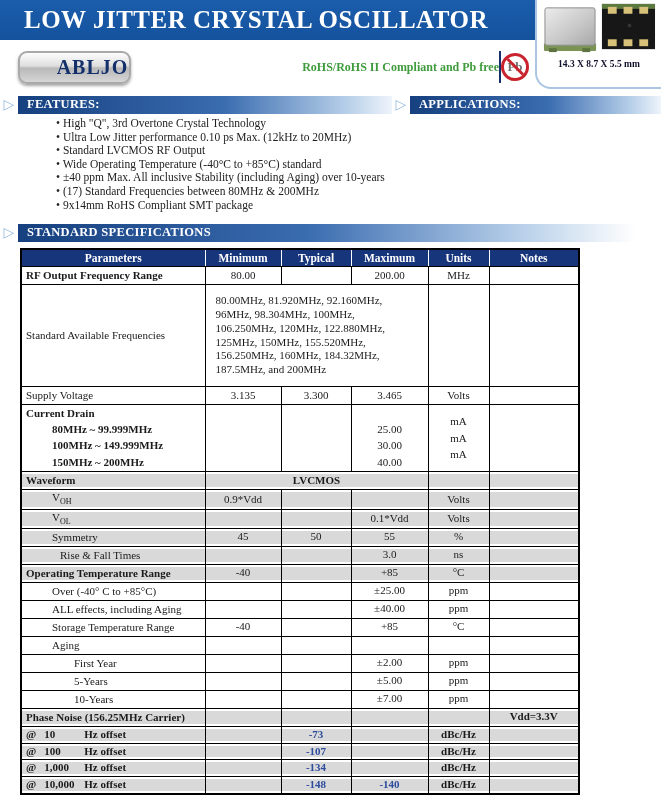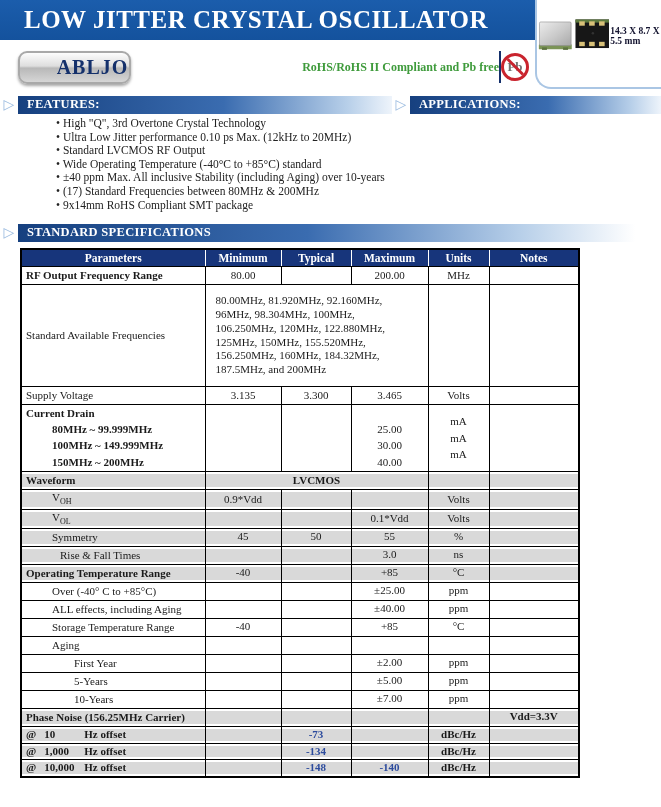--- a/index.html
+++ b/index.html
@@ -19,21 +19,21 @@
     color:#fff; font-weight:bold; font-size:25px; letter-spacing:.5px;
     padding-left:24px; white-space:nowrap;
   }
 
   
   .product-box {
     position:absolute; top:0; right:0; width:126px; height:89px;
     background:#fff; z-index:5;
     border-left:2px solid #aac6e4; border-bottom:2px solid #aac6e4;
     border-bottom-left-radius:16px;
-    display:flex; flex-direction:row; align-items:center; justify-content:flex-end;
+    display:flex; flex-direction:column; align-items:center; justify-content:flex-end;
     padding-bottom:18px;
     margin-left:40px;
   }
   .product-box svg { display:block; }
   .dims { font-size:9.5px; font-weight:bold; color:#12122e; margin-top:2px; }
 
   
   .subheader {
     display:flex; align-items:center; margin-top:8px; height:38px;
     padding-left:18px; padding-right:132px;
@@ -390,20 +390,28 @@
         </tr>
         <tr class="gray">
           <td class="param bold"><span>@</span><span class="freq">10</span><span class="suffix">Hz offset</span></td>
           <td class="center blue"></td>
           <td class="center blue">-73</td>
           <td class="center blue"></td>
           <td class="center bold">dBc/Hz</td>
           <td class="center"></td>
         </tr>
         <tr class="gray">
+          <td class="param bold"><span>@</span><span class="freq">100</span><span class="suffix">Hz offset</span></td>
+          <td class="center blue"></td>
+          <td class="center blue">-107</td>
+          <td class="center blue"></td>
+          <td class="center bold">dBc/Hz</td>
+          <td class="center"></td>
+        </tr>
+        <tr class="gray">
           <td class="param bold"><span>@</span><span class="freq">1,000</span><span class="suffix">Hz offset</span></td>
           <td class="center blue"></td>
           <td class="center blue">-134</td>
           <td class="center blue"></td>
           <td class="center bold">dBc/Hz</td>
           <td class="center"></td>
         </tr>
         <tr class="gray">
           <td class="param bold"><span>@</span><span class="freq">10,000</span><span class="suffix">Hz offset</span></td>
           <td class="center blue"></td>

